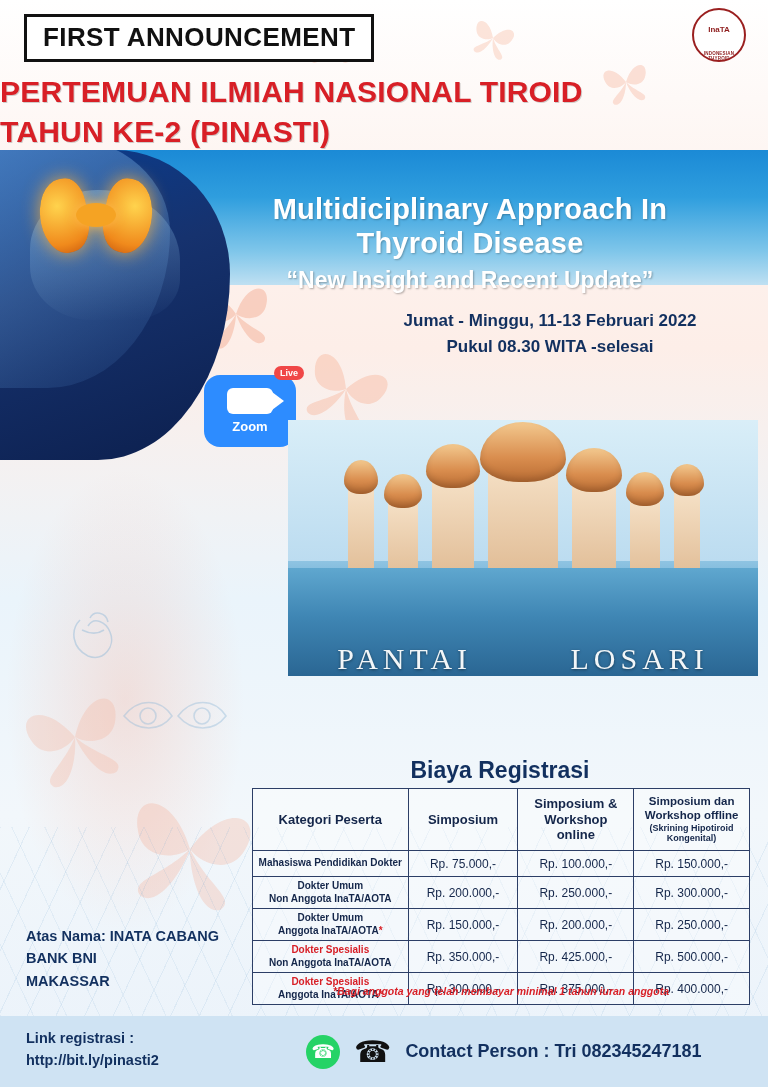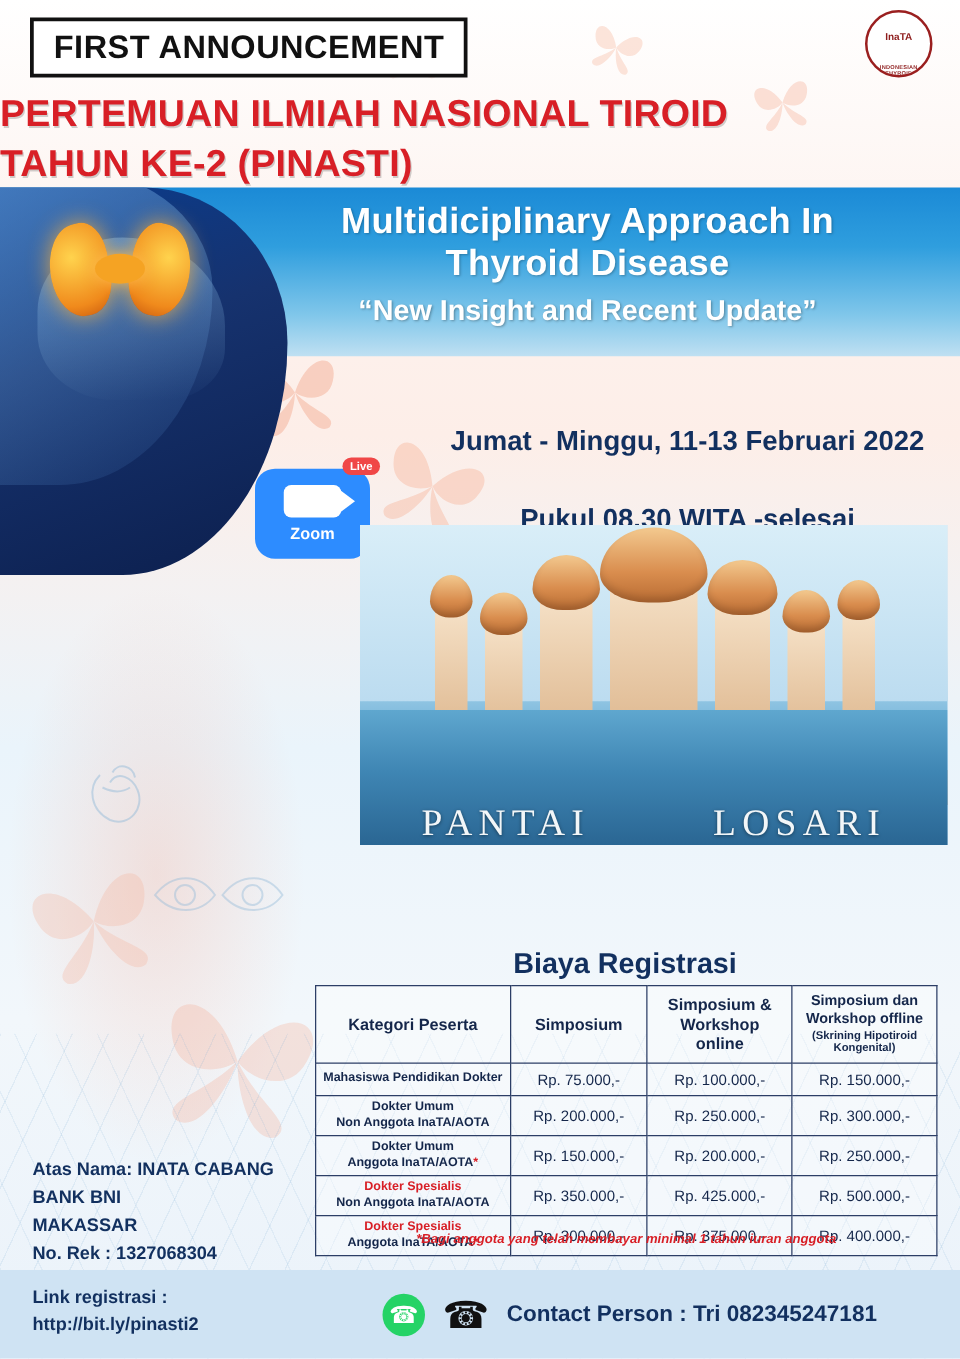--- a/index.html
+++ b/index.html
@@ -70,20 +70,21 @@
     position: absolute; left: 0; top: 150px; width: 768px; height: 135px;
     background: linear-gradient(180deg,#1b8ad6 0%, #2f9ede 35%, #7fc6ea 75%, #bfe0f2 100%);
   }
   .banner-text {
     position: absolute; left: 190px; top: 160px; width: 560px; text-align: center;
     color: #ffffff;
   }
   .banner-text .l1 {
     font-size: 29px; font-weight: bold; line-height: 1.18; letter-spacing: .2px;
     text-shadow: 1px 1px 2px rgba(0,0,0,.25);
+    margin-top: 32px;
   }
   .banner-text .l2 {
     margin-top: 7px; font-size: 23px; font-weight: bold; color: #ffffff;
     text-shadow: 1px 1px 2px rgba(0,0,0,.3);
   }
 
   
   .neck {
     position: absolute; left: -10px; top: 150px; width: 240px; height: 310px;
     background: linear-gradient(160deg,#0a3d8f 0%, #16326e 40%, #0c1f4d 100%);
@@ -114,21 +115,21 @@
     position:absolute; left: 40px; top: 28px; width: 40px; height: 24px;
     border-radius: 50%; background: #f5a323; box-shadow: 0 0 12px rgba(255,190,80,.9);
   }
 
   
   .date-box {
     position: absolute; left: 355px; top: 308px; width: 390px;
     text-align: center;
   }
   .date-box .d1, .date-box .d2 {
-    font-size: 22px; font-weight: bold; color: #12305f; line-height: 1.55; margin-top: 28px;
+    font-size: 17px; font-weight: bold; color: #12305f; line-height: 1.55;
   }
 
   
   .zoom {
     position: absolute; left: 204px; top: 375px; width: 92px; height: 72px;
     background: #2d8cff; border-radius: 16px; color: #fff;
     display: flex; align-items: center; justify-content: center;
     flex-direction: column;
   }
   .zoom .cam {
@@ -495,21 +496,20 @@
       </tr>
     </tbody>
   </table>
 
   <div class="fee-note">*Bagi anggota yang telah membayar minimal 1 tahun iuran anggota</div>
 
   <div class="bank">
     <div>Atas Nama: INATA CABANG</div>
     <div>BANK BNI</div>
     <div>MAKASSAR</div>
-    <div>No. Rek : 1327068304</div>
   </div>
 
   <div class="link-box">
     <div>Link registrasi :</div>
     <div>http://bit.ly/pinasti2</div>
   </div>
 
   <div class="footer-bar">
     <div class="wa">☎</div>
     <div class="phone-icon">☎</div>

